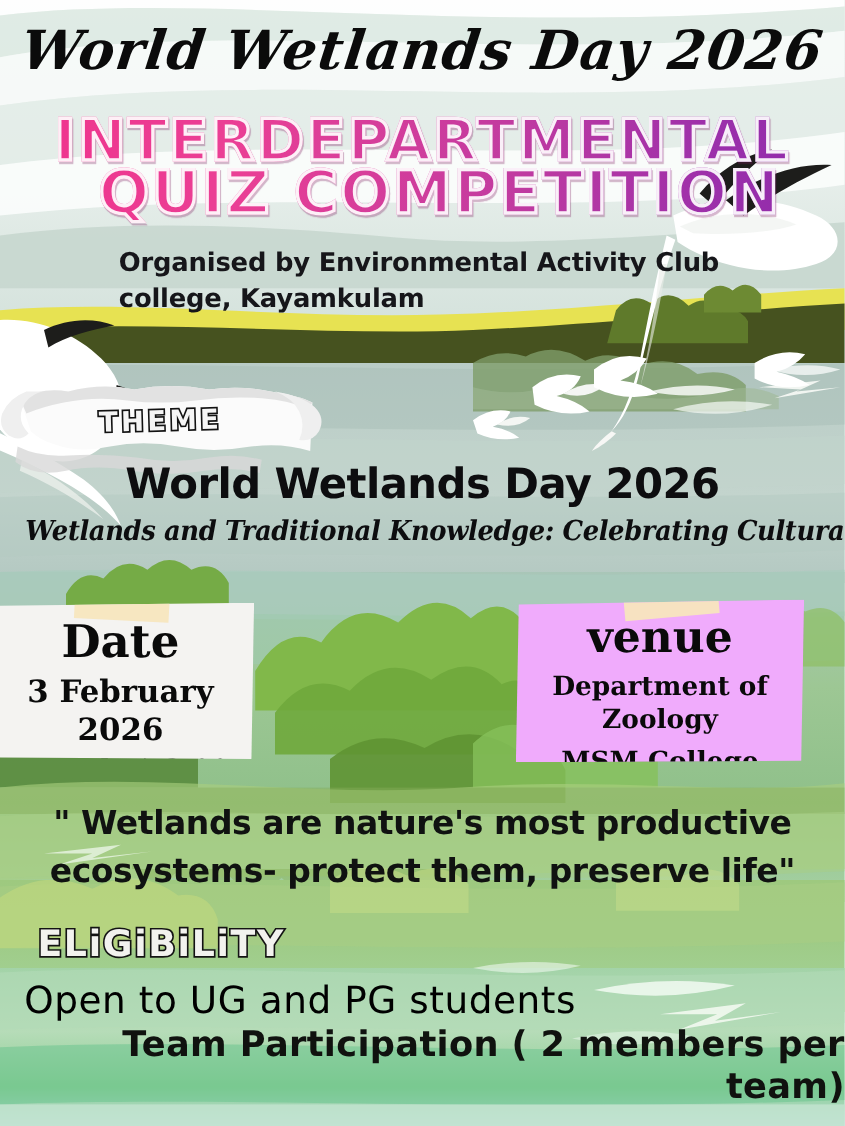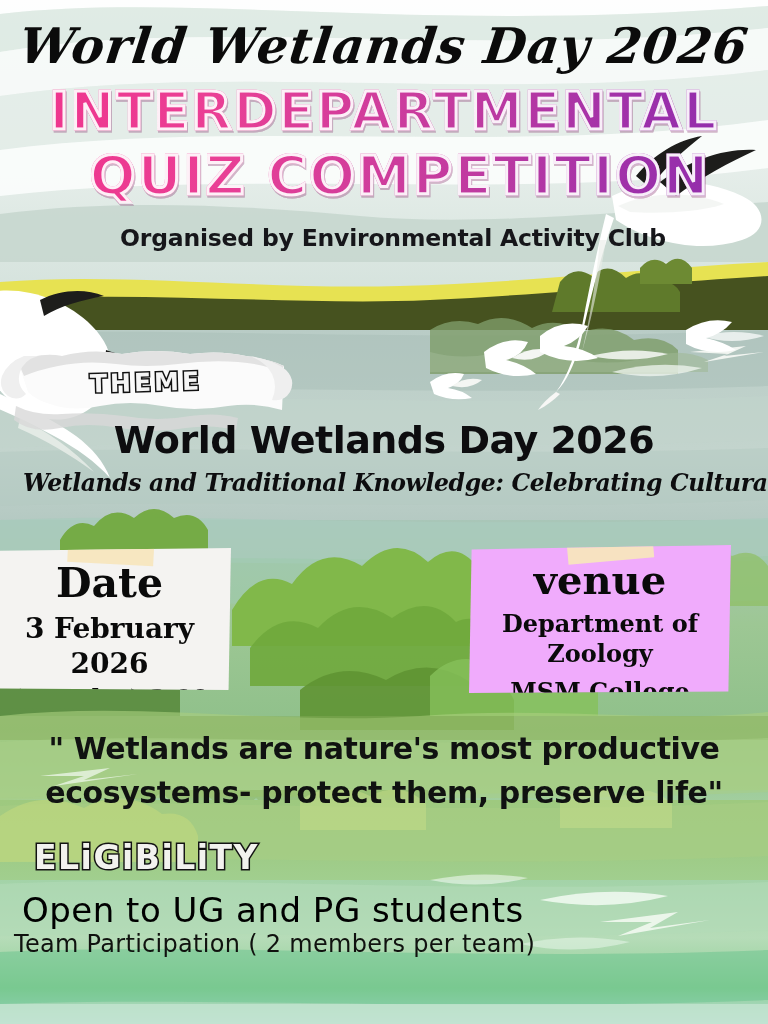--- a/index.html
+++ b/index.html
@@ -42,26 +42,26 @@
     letter-spacing:2px;
     line-height:0.98;
     white-space:nowrap;
     background:linear-gradient(95deg,#f0338c 0%,#ea3f95 28%,#c23ba0 60%,#9b2fab 85%,#8d2bab 100%);
     -webkit-background-clip:text;background-clip:text;
     color:transparent;
     -webkit-text-stroke:3px rgba(255,255,255,0.92);
     paint-order:stroke fill;
     filter:drop-shadow(1px 2px 0 rgba(120,20,90,.30));
   }
-  .title-sub.l1{top:86px;font-size:52px;}
+  .title-sub.l1{top:103px;font-size:52px;}
   .title-sub.l2{top:150px;font-size:54px;padding-left:32px;}
 
   
   .organiser{
-    position:absolute;left:120px;top:222px;
+    position:absolute;left:108px;top:222px;
     font-family:"DejaVu Sans",sans-serif;
     font-weight:700;
     font-size:23.5px;
     line-height:1.42;
     color:#16161a;
     letter-spacing:-0.2px;
   }
 
   
   .theme-banner{
@@ -176,22 +176,22 @@
     position:absolute;left:22px;top:890px;
     font-family:"DejaVu Sans",sans-serif;
     font-weight:400;
     font-size:34px;
     letter-spacing:0.5px;
     color:#000000;
   }
   .elig-l2{
     position:absolute;left:14px;top:930px;
     font-family:"DejaVu Sans",sans-serif;
-    font-weight:400;
-    font-size:24px;
+    font-weight:700;
+    font-size:32px;
     letter-spacing:0.3px;
     color:#10120f;
     text-align:right;
   }
 </style>
 </head>
 <body>
 
 <div class="poster">
 
@@ -347,20 +347,21 @@
   <div class="content">
 
     <div class="title-main">World Wetlands Day 2026</div>
 
     <div class="title-sub l1">INTERDEPARTMENTAL</div>
 
     <div class="title-sub l2">QUIZ COMPETITION</div>
 
     <div class="organiser">
       <div>Organised by Environmental Activity Club</div>
+      <div>college, Kayamkulam</div>
     </div>
 
     <div class="theme-banner">
       <div class="label">THEME</div>
     </div>
 
     <div class="theme-head">World Wetlands Day 2026</div>
 
     <div class="theme-tagline">Wetlands and Traditional Knowledge: Celebrating Cultural Heritage</div>
 

